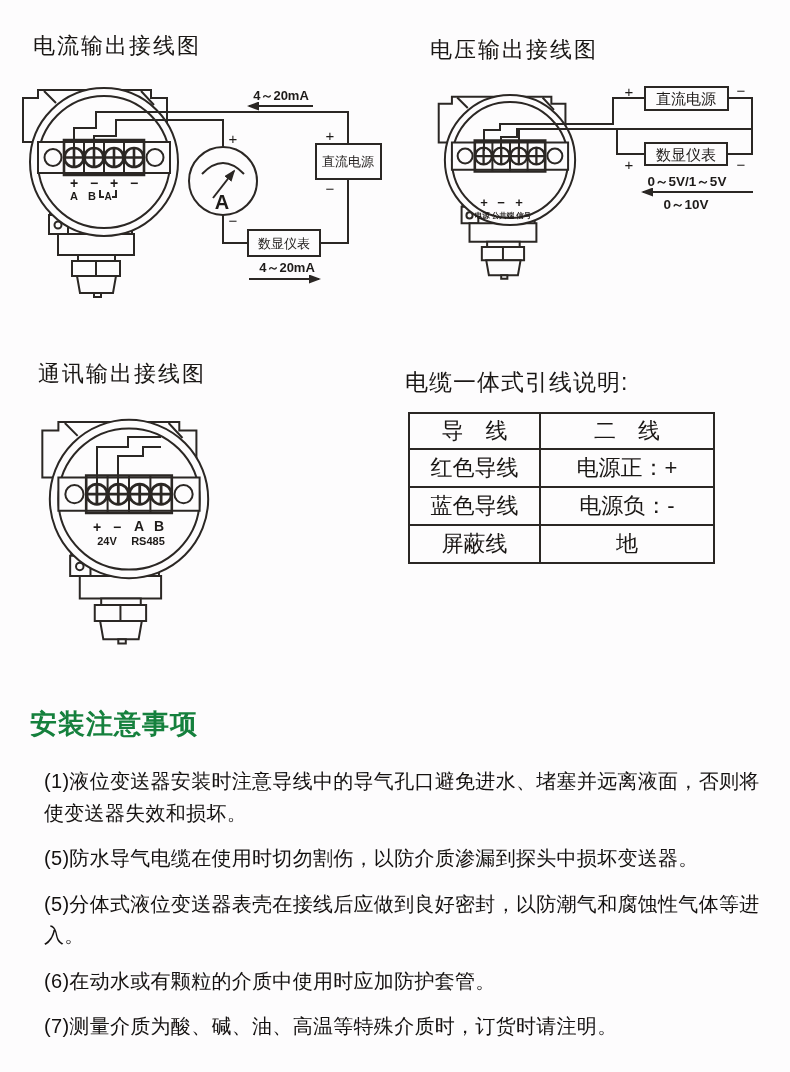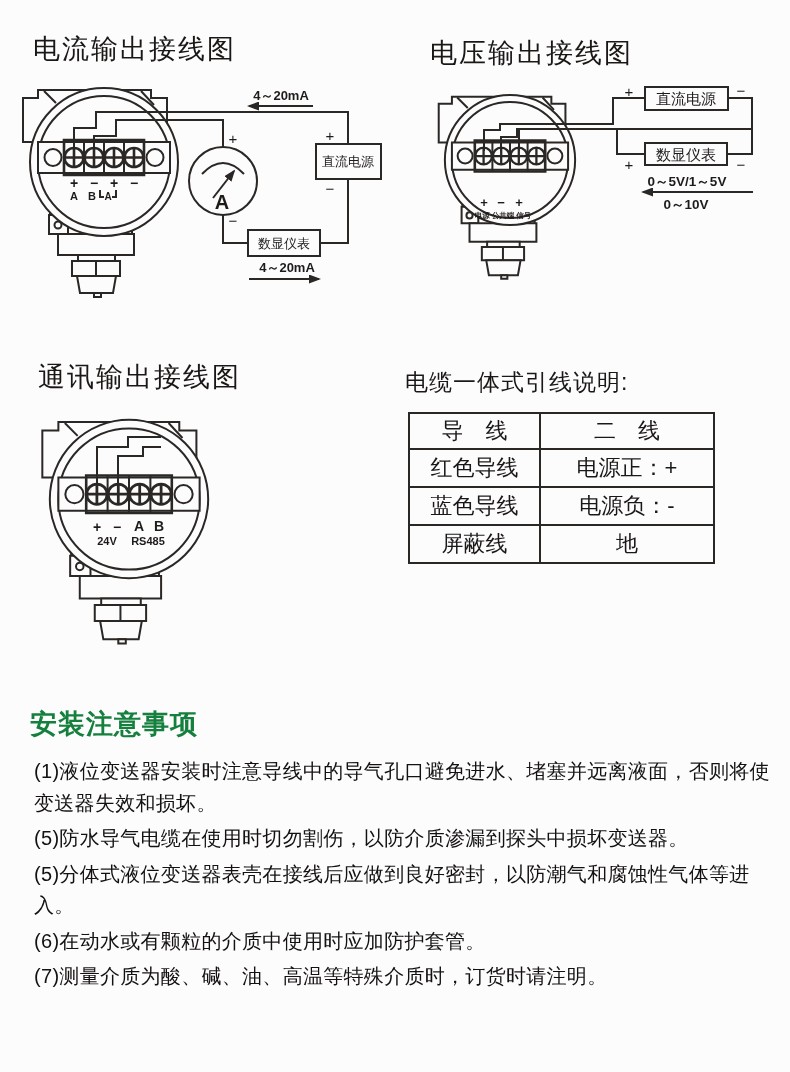--- a/index.html
+++ b/index.html
@@ -2,39 +2,39 @@
 <html><head>
 <meta charset="utf-8">
 <style>
   html,body{margin:0;padding:0;}
   body{
     width:790px;height:1072px;position:relative;overflow:hidden;
     background:#fdfcfd;color:#1e1b19;
     font-family:"Liberation Sans","DejaVu Sans",sans-serif;
   }
   .abs{position:absolute;}
-  .dia-title{font-size:27px;font-weight:500;letter-spacing:2px;color:#1a1715;}
+  .dia-title{font-size:22px;font-weight:500;letter-spacing:2px;color:#1a1715;}
   .cable-title{font-size:23px;font-weight:500;letter-spacing:1px;color:#1a1715;}
   svg{position:absolute;overflow:visible;}
   svg text{font-family:"Liberation Sans","DejaVu Sans",sans-serif;fill:#1e1b19;}
   .s{stroke:#2b2724;stroke-width:2;fill:none;vector-effect:non-scaling-stroke;}
   .f{fill:#fdfcfd;}
   .w{stroke:#2b2724;stroke-width:2;fill:none;}
   .bx{stroke:#2b2724;stroke-width:2;fill:#fdfcfd;}
   .thick{stroke-width:2.6;}
   table.cable{border-collapse:collapse;background:#fdfcfd;}
   table.cable th,table.cable td{
     border:2px solid #2b2724;text-align:center;vertical-align:middle;
     font-size:22px;font-weight:500;color:#1a1715;padding:0;
   }
   table.cable th{height:34px;}
   table.cable td{height:36px;}
   .c1{width:129px;margin-top:8px;} .c2{width:172px;}
   .notes-title{font-size:27px;font-weight:700;color:#15803d;letter-spacing:1px;}
-  .notes p{margin:4px;font-size:20px;line-height:31.5px;letter-spacing:0.3px;color:#141110;}
+  .notes p{margin:14px;font-size:20px;line-height:31.5px;letter-spacing:0.3px;color:#141110;}
 </style>
 </head>
 <body>
 
 <div class="abs dia-title" style="left:33px;top:31px">电流输出接线图</div>
 <div class="abs dia-title" style="left:430px;top:35px">电压输出接线图</div>
 <div class="abs dia-title" style="left:38px;top:359px">通讯输出接线图</div>
 <div class="abs cable-title" style="left:405px;top:367px">电缆一体式引线说明:</div>
 
 <svg style="left:10px;top:70px" width="390" height="245" viewBox="10 70 390 245">

